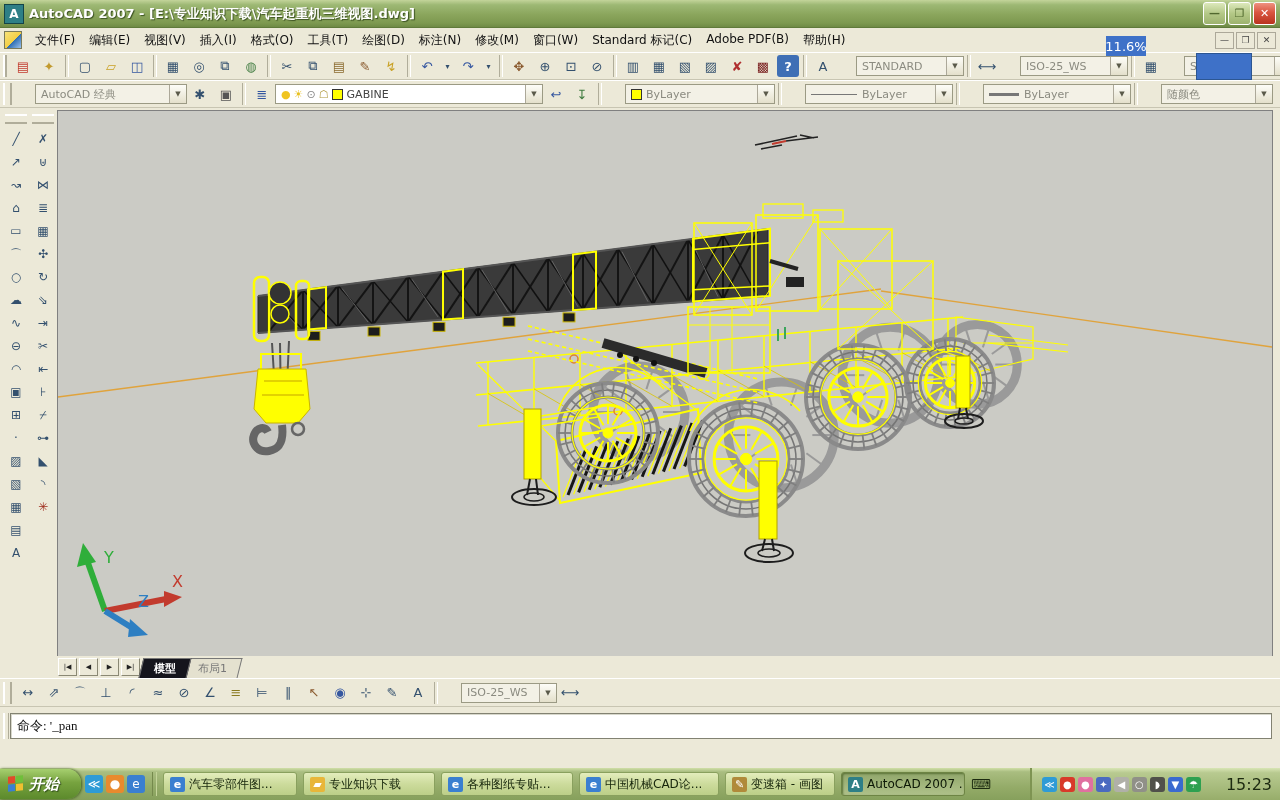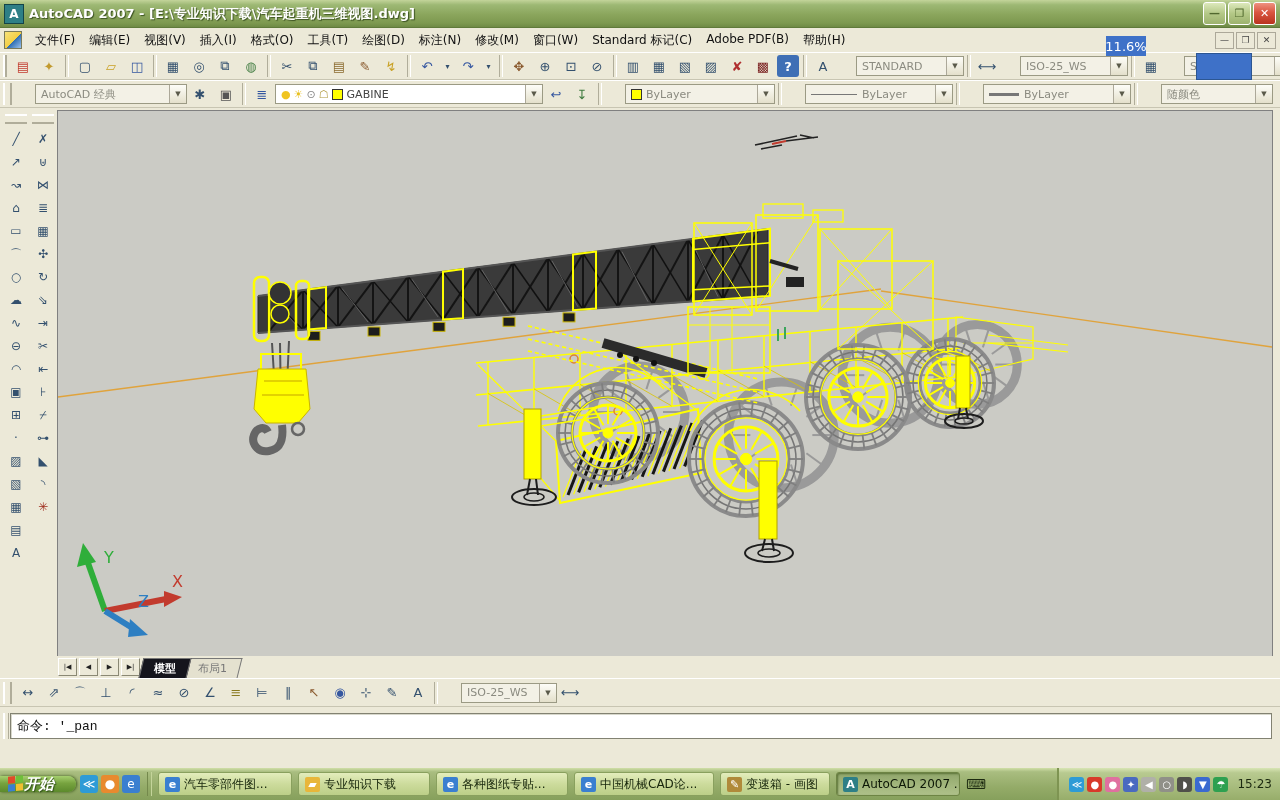--- a/index.html
+++ b/index.html
@@ -73,31 +73,31 @@
 
   
   #dimbar{position:absolute;left:0;top:678px;width:1280px;height:28px;background:#ece9d8;
     display:flex;align-items:center;border-top:1px solid #fff;box-sizing:border-box;}
 
   
   #cmdarea{position:absolute;left:0;top:706px;width:1280px;height:62px;background:#ece9d8;
     border-top:1px solid #c8c5b2;box-sizing:border-box;}
   #cmd-input{position:absolute;left:10px;top:6px;width:1262px;height:26px;background:#fff;
     border:1px solid #828272;box-shadow:inset 1px 1px 0 #d8d8cc;display:flex;align-items:center;
-    font-family:Liberation Mono, monospace;font-size:13px;color:#111;padding-left:6px;box-sizing:border-box;}
+    font-family:Liberation Serif, serif;font-size:13px;color:#111;padding-left:6px;box-sizing:border-box;}
   #cmd-grip{position:absolute;left:3px;top:6px;width:3px;height:26px;border-left:2px solid #fff;border-right:1px solid #b0ad9a;}
   #cmd-hint{position:absolute;left:8px;top:38px;font-size:12px;color:#111;}
 
   
   #taskbar{position:absolute;left:0;top:768px;width:1280px;height:32px;
     background:linear-gradient(180deg,#d0dfa8 0%,#a9bd80 12%,#94ab68 60%,#86a05c 100%);
     display:flex;align-items:center;box-sizing:border-box;}
-  #startbtn{height:16px;margin:1px 0;padding:0 22px 0 8px;border-radius:0 14px 14px 0;
+  #startbtn{height:30px;margin:1px 0;padding:0 22px 0 8px;border-radius:0 14px 14px 0;
     background:linear-gradient(180deg,#a6cf6f 0%,#77a33f 45%,#5c8a2c 100%);
-    box-shadow:1px 0 3px #3c5a1c;display:flex;align-items:center;}
+    box-shadow:1px 0 3px #3c5a1c;display:flex;align-items:center;gap:5px;}
   #start-label{color:#fff;font-weight:bold;font-style:italic;font-size:15px;text-shadow:1px 1px 1px #33511a;}
   .xpflag{width:16px;height:16px;display:grid;grid-template-columns:7px 7px;grid-template-rows:7px 7px;gap:1px;transform:skewY(-6deg);}
   .xpflag i{display:block;}
   #quicklaunch{display:flex;align-items:center;margin:0 4px;gap:3px;}
   .qlicon{width:18px;height:18px;border-radius:3px;display:flex;align-items:center;justify-content:center;
     font-size:12px;color:#fff;}
   .tbardiv{width:3px;height:24px;border-left:1px solid #74894c;border-right:1px solid #c4d49a;margin:0 3px;}
   .xpbtn{height:24px;margin:0 3px;border-radius:3px;border:1px solid #89a05e;
     background:linear-gradient(180deg,#e3edbc,#ccdb9c 50%,#bccf88);
     display:flex;align-items:center;gap:4px;padding:0 6px;font-size:12px;color:#17260b;
@@ -106,21 +106,21 @@
     box-shadow:inset 1px 1px 2px #5c7238;border-color:#6d8444;color:#0d1806;}
   .task-ico{width:15px;height:15px;flex:0 0 15px;display:flex;align-items:center;justify-content:center;
     font-size:11px;font-weight:bold;border-radius:2px;color:#fff;}
   #langbtn{width:22px;height:24px;margin:0 2px;display:flex;align-items:center;justify-content:center;
     font-size:14px;color:#1c2a10;}
   #tray{margin-left:auto;height:32px;display:flex;align-items:center;padding:0 8px 0 10px;gap:3px;
     background:linear-gradient(180deg,#d8e5b4 0%,#b8ca90 15%,#a3b878 70%,#97ad6a 100%);
     border-left:2px solid #7e9452;}
   .tray-ico{width:15px;height:15px;border-radius:3px;display:flex;align-items:center;justify-content:center;
     font-size:10px;color:#fff;}
-  #clock{font-size:12px;color:#1c2a10;margin-left:6px;}
+  #clock{font-size:16px;color:#1c2a10;margin-left:22px;}
 
   
   #dl-progress{position:absolute;left:1106px;top:36px;width:40px;height:20px;background:var(--blue);
     color:#fff;font-size:13px;display:flex;align-items:center;justify-content:center;z-index:30;}
   #dl-panel{position:absolute;left:1196px;top:53px;width:56px;height:27px;background:var(--blue);z-index:30;
     border:1px solid #2c5692;box-sizing:border-box;}
 
   
   .cy{stroke:var(--yellow);fill:none;}
   .cyf{fill:var(--yellow);}

